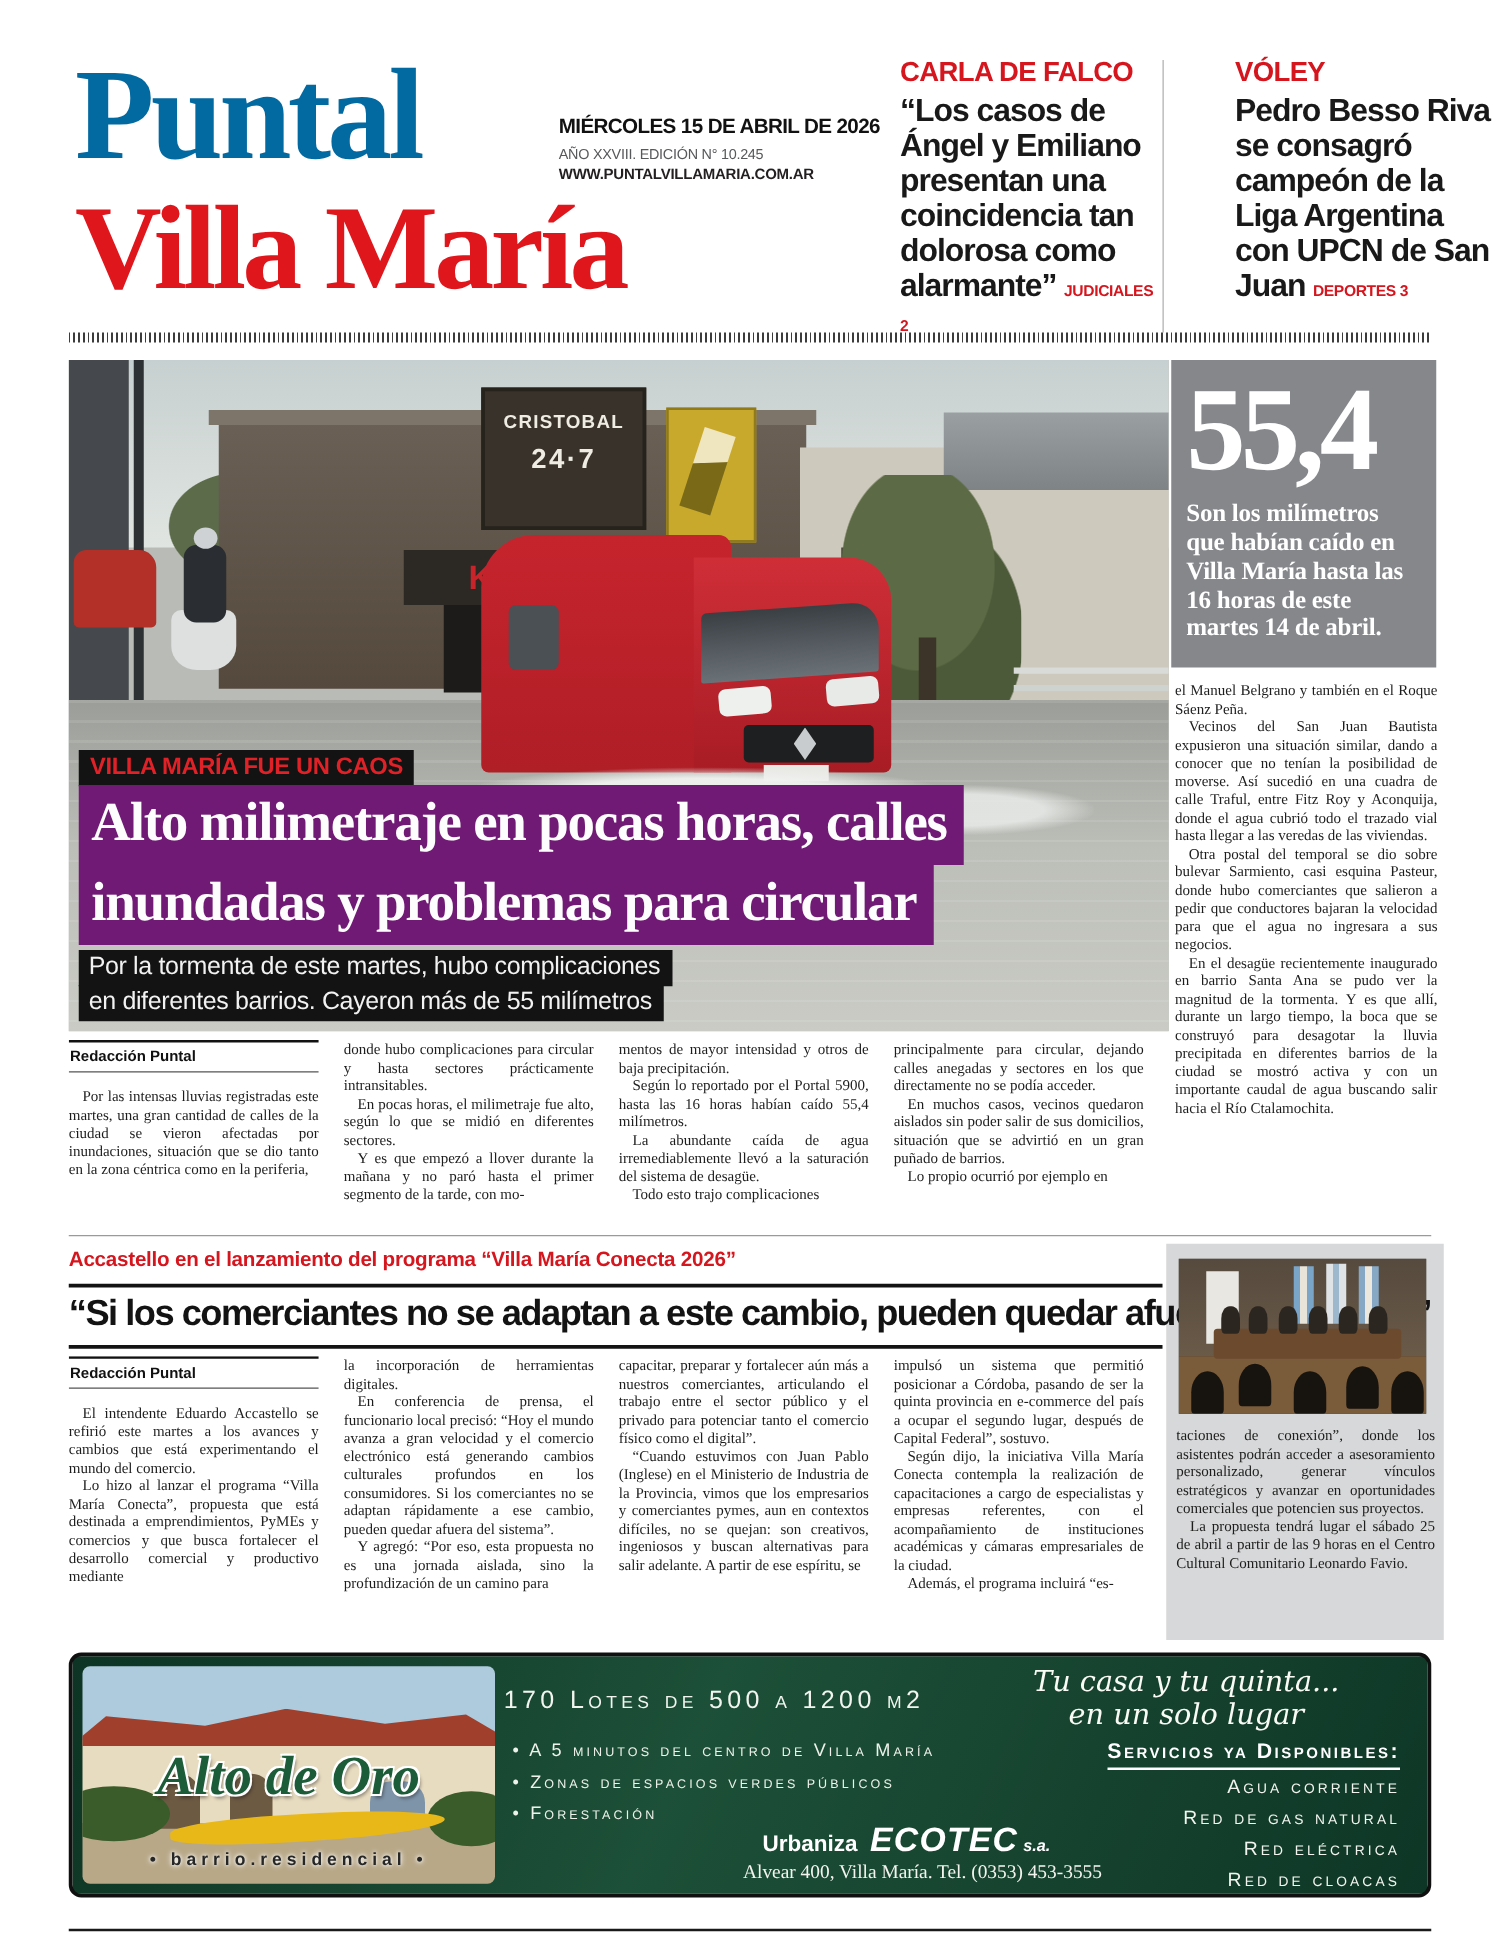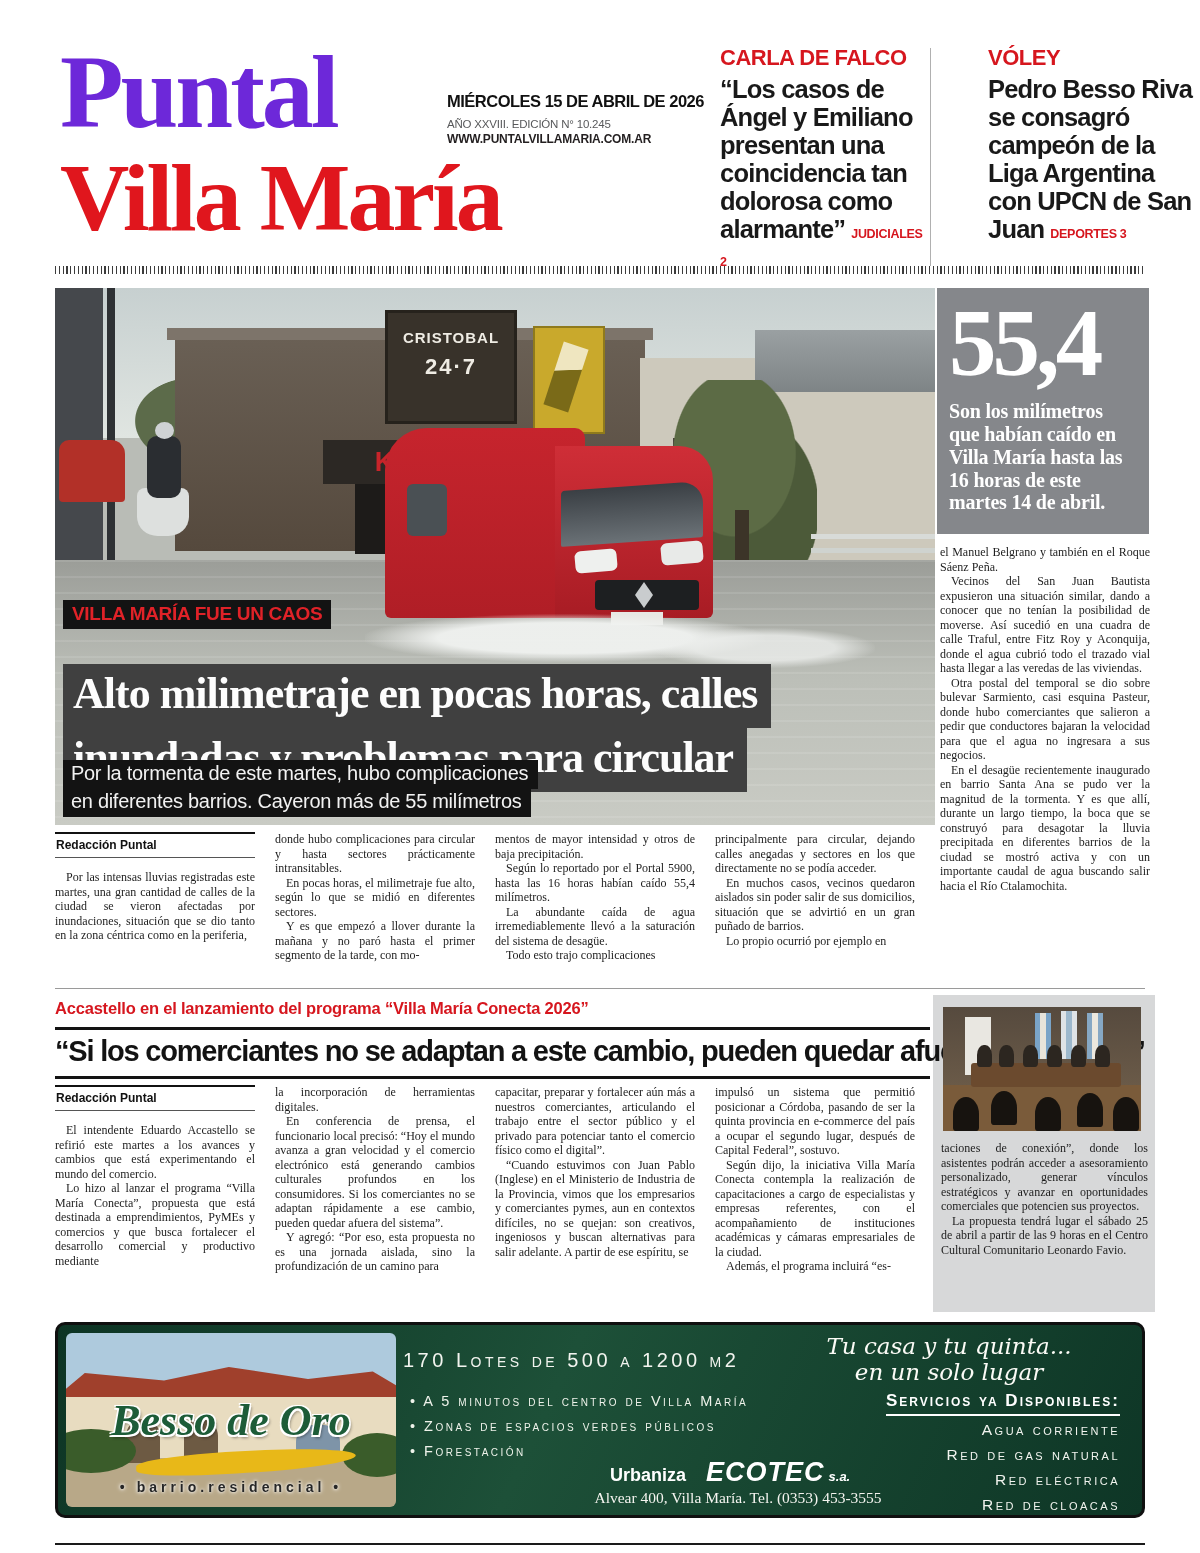--- a/index.html
+++ b/index.html
@@ -1,21 +1,21 @@
 <!DOCTYPE html>
 <html><head>
 <meta charset="utf-8">
 <style>
   html,body{margin:0;padding:0;background:#ffffff;}
   .page{position:relative;width:1200px;height:1553px;background:#ffffff;overflow:hidden;
         font-family:"Liberation Serif",serif;color:#1a1a1a;}
   .abs{position:absolute;}
 
   
-  .brand1{left:60px;top:40px;font-size:104px;line-height:1;font-weight:bold;color:#6d28d9;letter-spacing:-3px;}
+  .brand1{left:60px;top:40px;font-size:104px;line-height:1;font-weight:bold;color:#0369a1;letter-spacing:-3px;}
   .brand2{left:60px;top:150px;font-size:96px;line-height:1;font-weight:bold;color:#e0161d;letter-spacing:-3px;}
   .edition{left:447px;top:92px;width:260px;font-family:"Liberation Sans",sans-serif;}
   .edition .date{font-size:16.5px;font-weight:bold;letter-spacing:-0.5px;color:#111;}
   .edition .ed{font-size:11.5px;color:#58595b;margin-top:7px;letter-spacing:-0.2px;}
   .edition .web{font-size:12px;font-weight:bold;color:#231f20;margin-top:2px;letter-spacing:-0.2px;}
 
   .topstory{font-family:"Liberation Sans",sans-serif;}
   .ts-a{left:720px;top:45px;width:200px;}
   .ts-b{left:945px;top:45px;width:208px;margin-left:43px;}
   .ts-kicker{font-size:22px;font-weight:bold;color:#d6161e;letter-spacing:-0.5px;margin-bottom:4px;}
@@ -68,22 +68,22 @@
   .van-logo{left:580px;top:294px;width:18px;height:26px;background:#c9ccce;clip-path:polygon(50% 0,100% 50%,50% 100%,0 50%);}
   .van-plate{left:556px;top:324px;width:52px;height:13px;background:#e8e8e4;}
   .splash{left:310px;top:326px;width:400px;height:48px;background:radial-gradient(ellipse,rgba(240,242,240,.95) 0 45%,rgba(230,232,228,0) 72%);}
   .splash2{left:600px;top:340px;width:220px;height:40px;background:radial-gradient(ellipse,rgba(236,238,236,.8) 0 45%,rgba(230,232,228,0) 72%);}
 
   
   .ov-kicker{left:8px;top:312px;background:#131313;color:#e02228;font-family:"Liberation Sans",sans-serif;
              font-weight:bold;font-size:19px;padding:3px 9px 4px 9px;letter-spacing:-0.3px;}
   .ov-h1{left:8px;top:340px;}
   .ov-h2{left:8px;top:404px;}
-  .ov-head{background:#404040;color:#fdfdfd;font-weight:bold;font-size:44px;line-height:1;
-           padding:8px 14px 12px 10px;letter-spacing:-1px;display:inline-block;white-space:nowrap;margin-top:36px;}
+  .ov-head{background:#701a75;color:#fdfdfd;font-weight:bold;font-size:44px;line-height:1;
+           padding:8px 14px 12px 10px;letter-spacing:-1px;display:inline-block;white-space:nowrap;}
   .ov-d1{left:8px;top:472px;}
   .ov-d2{left:8px;top:500px;}
   .ov-deck{background:#131313;color:#f2f2f2;font-family:"Liberation Sans",sans-serif;font-size:20px;
            padding:2px 10px 4px 8px;display:inline-block;white-space:nowrap;letter-spacing:-0.3px;}
 
   
   .statbox{left:937px;top:288px;width:212px;height:246px;background:#85878b;color:#ffffff;box-sizing:border-box;padding:10px 12px;}
   .stat-num{font-size:95px;font-weight:bold;line-height:0.95;letter-spacing:-4px;}
   .stat-cap{font-size:20px;font-weight:bold;line-height:1.14;margin-top:12px;letter-spacing:-0.2px;}
 
@@ -144,21 +144,21 @@
   .swoosh{position:absolute;left:70px;top:118px;width:220px;height:22px;background:#e8b818;border-radius:50% 50% 60% 40%;transform:rotate(-3deg);}
   .barrio{position:absolute;left:0;top:146px;width:330px;text-align:center;font-size:14px;font-weight:bold;color:#262626;
           letter-spacing:4px;text-shadow:0 0 3px #fff,0 0 5px #fff;}
   .sc{font-variant:small-caps;}
   .lots{position:absolute;left:345px;top:24px;font-size:20px;letter-spacing:3.5px;font-variant:small-caps;color:#f2f4ef;}
   .bullets{position:absolute;left:352px;top:68px;font-size:14.5px;letter-spacing:2.5px;font-variant:small-caps;color:#eef2ea;}
   .bullets p{margin:0 0 9px 0;}
   .bullets p:before{content:"• ";}
   .urbaniza{position:absolute;left:552px;top:132px;white-space:nowrap;}
   .urb-label{font-family:Liberation Sans, sans-serif;font-weight:bold;font-size:18px;}
-  .urb-co{font-style:italic;font-weight:bold;font-size:27px;letter-spacing:1px;margin-left:20px;}
+  .urb-co{font-style:italic;font-weight:bold;font-size:27px;letter-spacing:1px;margin-left:10px;}
   .urb-sa{font-style:italic;font-weight:bold;font-size:13px;margin-left:4px;}
   .ad-address{position:absolute;left:470px;top:164px;width:420px;text-align:center;
               font-family:"Liberation Serif",serif;font-size:15.5px;color:#f4f4ef;}
   .tagline{position:absolute;right:28px;top:8px;width:330px;text-align:center;
            font-family:"DejaVu Serif",serif;font-style:italic;font-size:23px;line-height:1.15;color:#fbfbf6;}
   .svc-title{position:absolute;right:22px;top:66px;font-size:17px;font-weight:bold;letter-spacing:2px;
              font-variant:small-caps;border-bottom:2px solid #fff;padding-bottom:3px;color:#fff;}
   .services{position:absolute;right:22px;top:96px;text-align:right;font-size:15.5px;letter-spacing:2.5px;
             font-variant:small-caps;color:#f2f4ef;}
   .services p{margin:0 0 7px 0;}
@@ -328,21 +328,21 @@
     </div>
 
   <div class="abs ad">
     <div class="house">
       <div class="roof"></div>
       <div class="arch" style="left:60px;"></div>
       <div class="arch" style="left:118px;"></div>
       <div class="arch" style="left:230px;top:92px;width:44px;height:30px;background:#7e94a8;"></div>
       <div class="bush" style="left:-20px;top:96px;"></div>
       <div class="bush" style="left:276px;top:100px;width:70px;"></div>
-      <div class="ad-logo">Besso de Oro</div>
+      <div class="ad-logo">Alto de Oro</div>
       <div class="swoosh"></div>
       <div class="barrio">• barrio.residencial •</div>
     </div>
     <div class="lots">170 Lotes de 500 a 1200 m2</div>
     <div class="bullets">
         <p>A 5 minutos del centro de Villa María</p>
         <p>Zonas de espacios verdes públicos</p>
         <p>Forestación</p>
       </div>
     <div class="tagline">

